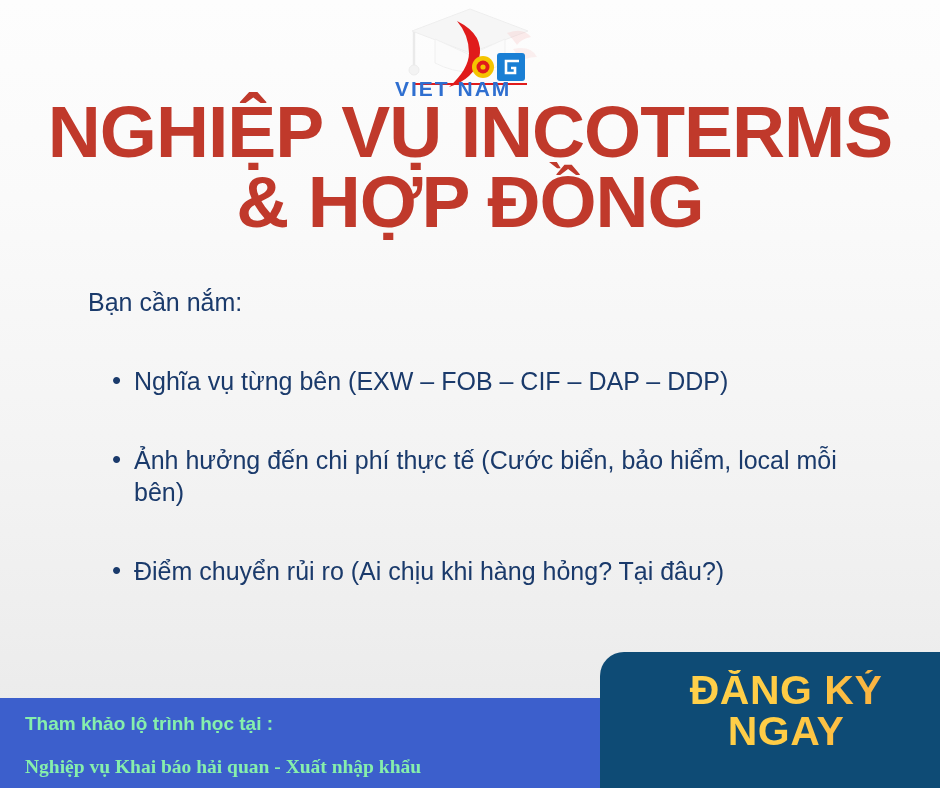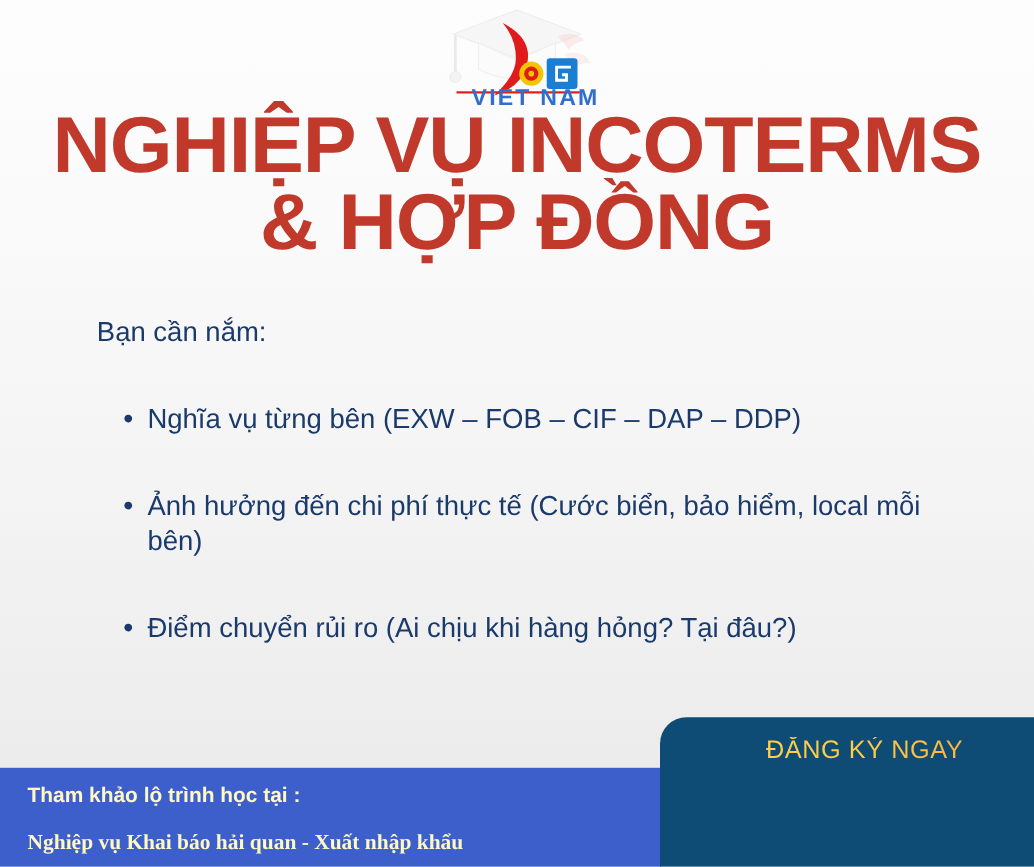--- a/index.html
+++ b/index.html
@@ -25,21 +25,21 @@
     justify-content:center;
   }
   #logo-mark{
     position:relative;
     width:150px; height:96px;
   }
   .logo-svg{ position:absolute; top:0; left:0; }
   #logo-wordmark{
     position:absolute;
     bottom:2px; left:0; right:0;
-    text-align:right;
+    text-align:left;
     font-family:"Liberation Sans", sans-serif;
     font-weight:bold;
     font-size:21px;
     letter-spacing:2px;
     color:#2f6fd0;
     line-height:1;
   }
 
   
   #headline{
@@ -87,43 +87,43 @@
     font-size:26px;
     line-height:1.28;
   }
 
   
   #footer-bar{
     position:absolute;
     left:0; bottom:0;
     width:601px; height:90px;
     background:#3c5fcc;
-    color:#fef9c3;
+    color:#86efac;
     padding:16px 0 0 25px;
     font-weight:bold;
     font-size:19px;
     line-height:1;
   }
   #footer-line-1{ margin-bottom:24px; }
   #footer-line-2{ font-size:19.5px;font-family:Liberation Serif, serif; }
 
   
   #cta-panel{
     position:absolute;
     right:0; bottom:0;
     left:600px;
     height:136px;
     background:#0e4b75;
     border-top-left-radius:24px;
     padding-top:18px;
     text-align:center;
   }
   #cta-title{
-    font-weight:normal;
-    font-size:23px;
+    font-weight:bold;
+    font-size:41px;
     line-height:1;
     letter-spacing:0.5px;
     background:linear-gradient(90deg,#ffd24d 0%,#ffca43 45%,#f8a martins 60%,#f5a03e 100%);
     background:linear-gradient(90deg,#ffd24d 0%,#ffcc45 50%,#f7a33f 100%);
     -webkit-background-clip:text;
     background-clip:text;
     color:transparent;
     margin-bottom:24px;
     margin-left:32px;
   }

